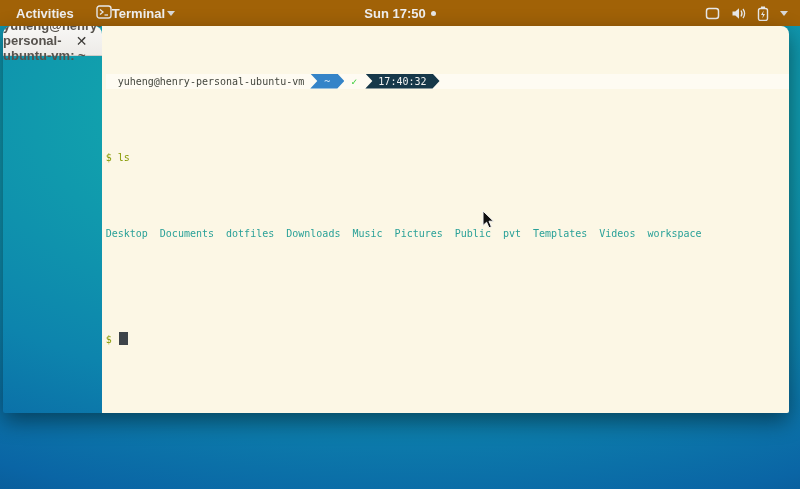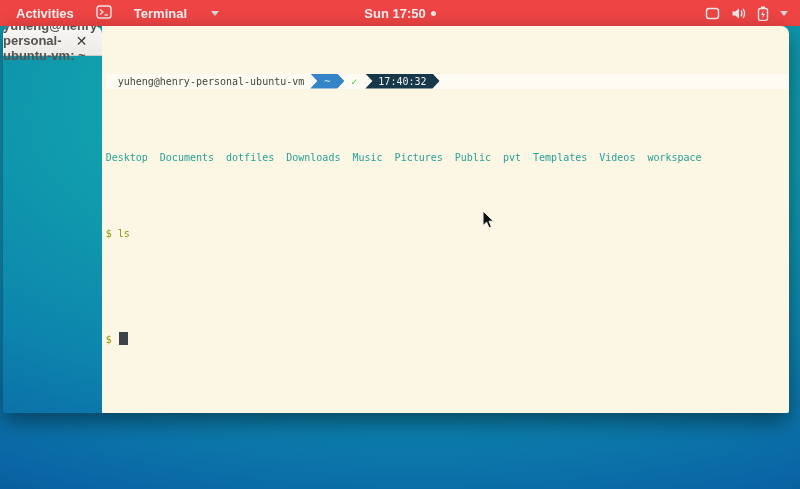--- a/index.html
+++ b/index.html
@@ -8,27 +8,27 @@
     font-family: "Liberation Sans", sans-serif;
     position: relative;
     background:
       radial-gradient(ellipse 130% 105% at 52% 22%,
         #17b2ae 0%, #11a0ad 30%, #0d84ad 58%, #0a65a5 80%, #07477e 100%);
   }
 
   
   .topbar {
     position: absolute; left: 0; top: 0; width: 800px; height: 26px;
-    background: #ef4444; color: #f0f0f0;
+    background: #a16207; color: #f0f0f0;
     display: flex; align-items: center;
     font-size: 13px; font-weight: 700; justify-content: space-between;
   }
   .tb-left { display: flex; align-items: center; gap: 18px; padding-left: 12px; }
   .tb-activities { padding: 2px 4px; cursor: default; }
-  .tb-app { display: flex; align-items: center; gap: 22px; }
+  .tb-app { display: flex; align-items: center; gap: 0; }
   .tb-app .caret {
     width: 0; height: 0; margin-left: 2px;
     border-left: 4px solid transparent; border-right: 4px solid transparent;
     border-top: 5px solid #d8d8d8;
   }
   .tb-center {
     position: absolute; left: 0; right: 0; top: 0; height: 26px;
     display: flex; align-items: center; justify-content: center; gap: 5px;
     pointer-events: none;
   }
@@ -149,24 +149,24 @@
   <div class="titlebar">
     <span>yuheng@henry-personal-ubuntu-vm: ~</span>
     <span class="close-btn">✕</span>
   </div>
 
   <div class="term">
     
     <div class="t-line prompt-line"><span>yuheng@henry-personal-ubuntu-vm</span><span class="seg seg-path">~</span><span class="check">✓</span><span class="seg seg-time">17:40:32</span></div>
 
     
-    <div class="t-line"><span class="dir">Desktop</span><span class="dir">Documents</span><span class="dir">dotfiles</span><span class="dir">Downloads</span><span class="dir">Music</span><span class="dir">Pictures</span><span class="dir">Public</span><span class="dir">pvt</span><span class="dir">Templates</span><span class="dir">Videos</span><span class="dir">workspace</span></div>
+    <div class="t-line cmd-green"><span>$</span><span> </span><span>ls</span></div>
 
     
-    <div class="t-line cmd-green"><span>$</span><span> </span><span>ls</span></div>
+    <div class="t-line"><span class="dir">Desktop</span><span class="dir">Documents</span><span class="dir">dotfiles</span><span class="dir">Downloads</span><span class="dir">Music</span><span class="dir">Pictures</span><span class="dir">Public</span><span class="dir">pvt</span><span class="dir">Templates</span><span class="dir">Videos</span><span class="dir">workspace</span></div>
 
     
 
     
     <div class="t-line cmd-green"><span>$</span><span> </span><span class="block-cursor"></span></div>
   </div>
 </div>
 
 <div class="mouse">
   <svg width="13" height="19" viewBox="0 0 13 19">

